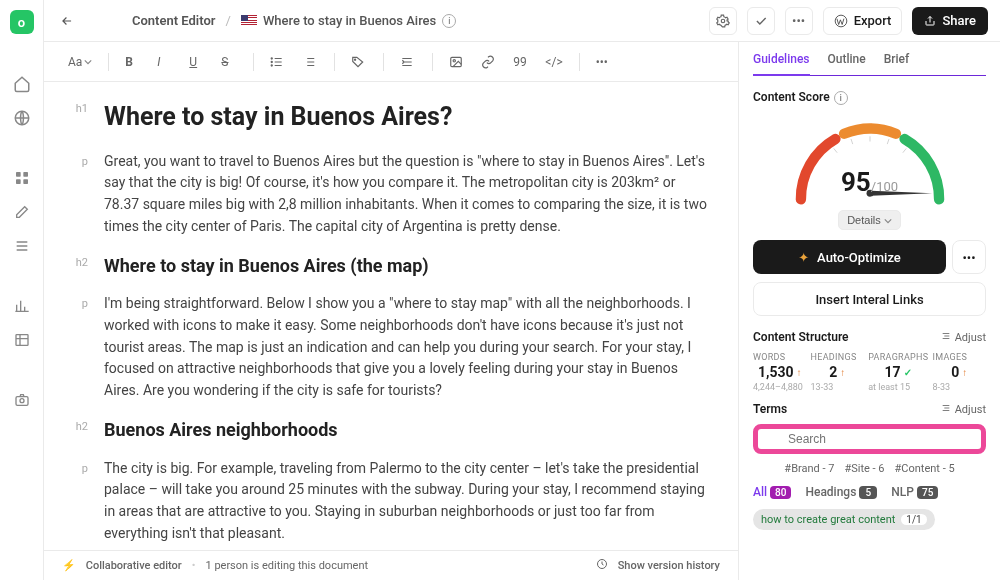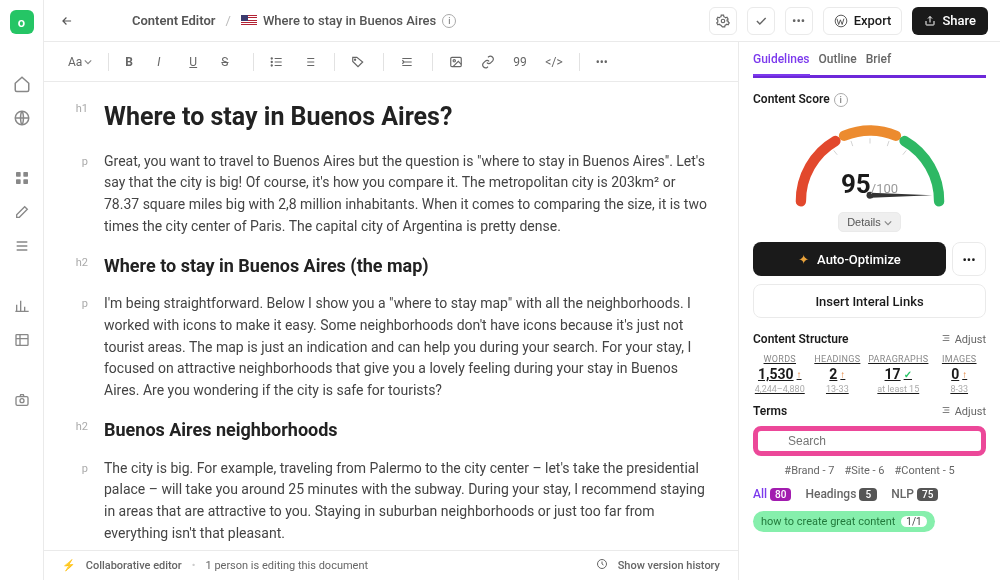--- a/index.html
+++ b/index.html
@@ -36,21 +36,21 @@
 .doc-marker { width:26px; padding-top:4px; text-align:right; color:#aaa; font-size:11px; }
 .doc-text { flex:1; line-height:1.55; color:#444; font-size:14px; }
 .doc-h1 { font-size:25px; font-weight:700; color:#222; }
 .doc-h2 { font-size:18px; font-weight:700; color:#222; }
 
 .statusbar { height:30px; border-top:1px solid #eaeaea; display:flex; align-items:center; padding:0 18px; gap:10px; font-size:11px; color:#666; }
 .statusbar-spacer { flex:1; }
 .collab-icon { color:#25c565; }
 
 .panel { width:262px; border-left:1px solid #eaeaea; padding:10px 14px; overflow:auto; }
-.panel-tabs { display:flex; gap:9px; border-bottom:3px solid #6d28d9; margin-bottom:14px; }
+.panel-tabs { display:flex; gap:18px; border-bottom:1px solid #6d28d9; margin-bottom:14px; }
 .panel-tab { padding:0 0 8px 0; cursor:pointer; color:#666; font-size:12px; font-weight:500; }
 .panel-tab.active { color:#7c3aed; border-bottom:2px solid #7c3aed; margin-bottom:-1px; }
 
 .sec-head { display:flex; align-items:center; justify-content:space-between; margin:10px 0 8px; }
 .sec-title { font-weight:600; font-size:12px; }
 .adjust-btn { font-size:11px; color:#666; cursor:pointer; display:flex; align-items:flex-start; gap:4px; }
 
 .info-icon { display:inline-flex; width:14px; height:14px; border:1px solid #aaa; border-radius:50%; align-items:center; justify-content:center; font-size:9px; color:#888; margin-left:4px; }
 
 .gauge { width:180px; height:95px; margin:6px auto 2px; position:relative; }
@@ -58,39 +58,39 @@
 .gauge-num { position:absolute; top:54px; left:0; right:0; text-align:center; font-size:26px; font-weight:700; }
 .gauge-den { font-size:13px; color:#999; font-weight:400; }
 .details-btn { display:block; margin:0 auto 10px; padding:3px 8px; border:1px solid #eaeaea; border-radius:5px; font-size:11px; color:#555; cursor:pointer; }
 
 .auto-row { display:flex; gap:6px; margin-bottom:8px; }
 .auto-btn { flex:1; background:#1a1a1a; color:#fff; border-radius:8px; height:34px; display:flex; align-items:center; justify-content:center; gap:8px; cursor:pointer; font-weight:500; font-size:13px; }
 .auto-more { width:34px; height:34px; border:1px solid #eaeaea; border-radius:8px; display:flex; align-items:center; justify-content:center; cursor:pointer; }
 .links-btn { width:100%; height:34px; border:1px solid #eaeaea; border-radius:8px; display:flex; align-items:center; justify-content:center; gap:6px; cursor:pointer; font-size:13px; font-weight:500; margin-bottom:14px; }
 
 .struct { display:flex; gap:4px; margin-bottom:10px; }
-.struct-cell { flex:1; text-align:center;text-decoration:underline; }
+.struct-cell { flex:1; text-align:left; }
 .struct-label { font-size:9px; color:#888; letter-spacing:0.3px; }
 .struct-val { font-size:14px; font-weight:700; margin:2px 0; display:flex; justify-content:center; align-items:center; gap:3px; }
 .struct-range { font-size:9px; color:#aaa; }
 .up-arrow { color:#e07a2e; font-size:10px; }
 .check { color:#25c565; font-size:10px; }
 
 .search-box { width:100%; height:30px; border:5px solid #ec4899; border-radius:8px; padding:0 10px 0 30px; font-size:12px; position:relative; background:#fff; }
 .search-wrap { position:relative; margin-bottom:8px; }
 .search-wrap .mag { position:absolute; left:10px; top:8px; color:#aaa; }
 .term-pills { display:flex; gap:10px; font-size:11px; color:#666; margin-bottom:10px; justify-content:center; flex-wrap:wrap; }
 .term-tabs { display:flex; gap:14px; align-items:center; margin-bottom:10px; font-size:12px; }
 .term-tab { cursor:pointer; color:#666; font-weight:500; }
 .term-tab.active { color:#7c3aed; }
 .badge { display:inline-block; min-width:18px; padding:1px 5px; border-radius:4px; font-size:10px; text-align:center; }
 .badge-purple { background:#a21caf; color:#fff; }
 .badge-gray { background:#555; color:#fff; }
 .term-chip { display:inline-flex; align-items:center; gap:6px; padding:4px 8px; border-radius:12px; font-size:11px; }
-.term-chip.green { background:#86efac; color:#227a3c; }
+.term-chip.green { background:#e5e5e5; color:#227a3c; }
 .chip-count { background:#fff; border-radius:10px; padding:0 5px; font-size:10px; color:#444; }
 .sparkle { color:#e9a23b; }
 input { outline:none; border:none; }
 </style>
 </head>
 <body>
 
 <div class="app">
   <div class="rail">
     <div class="rail-logo">

